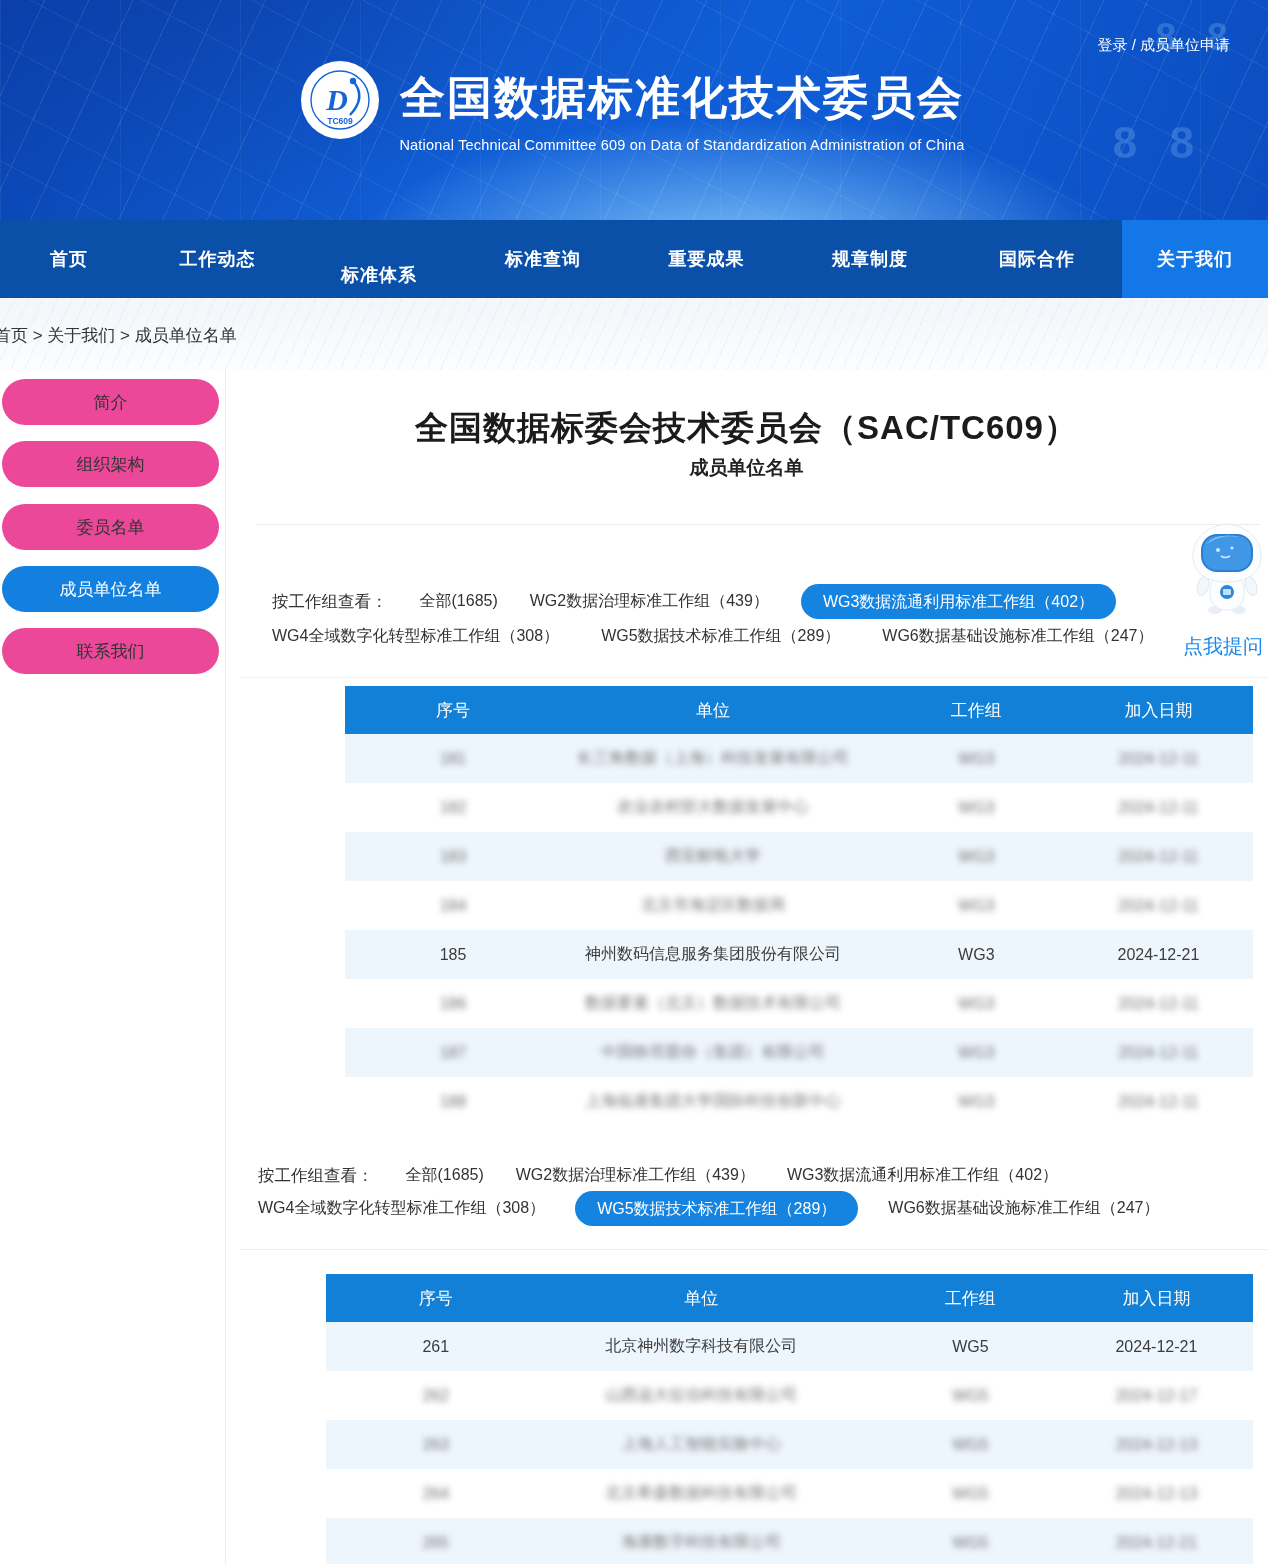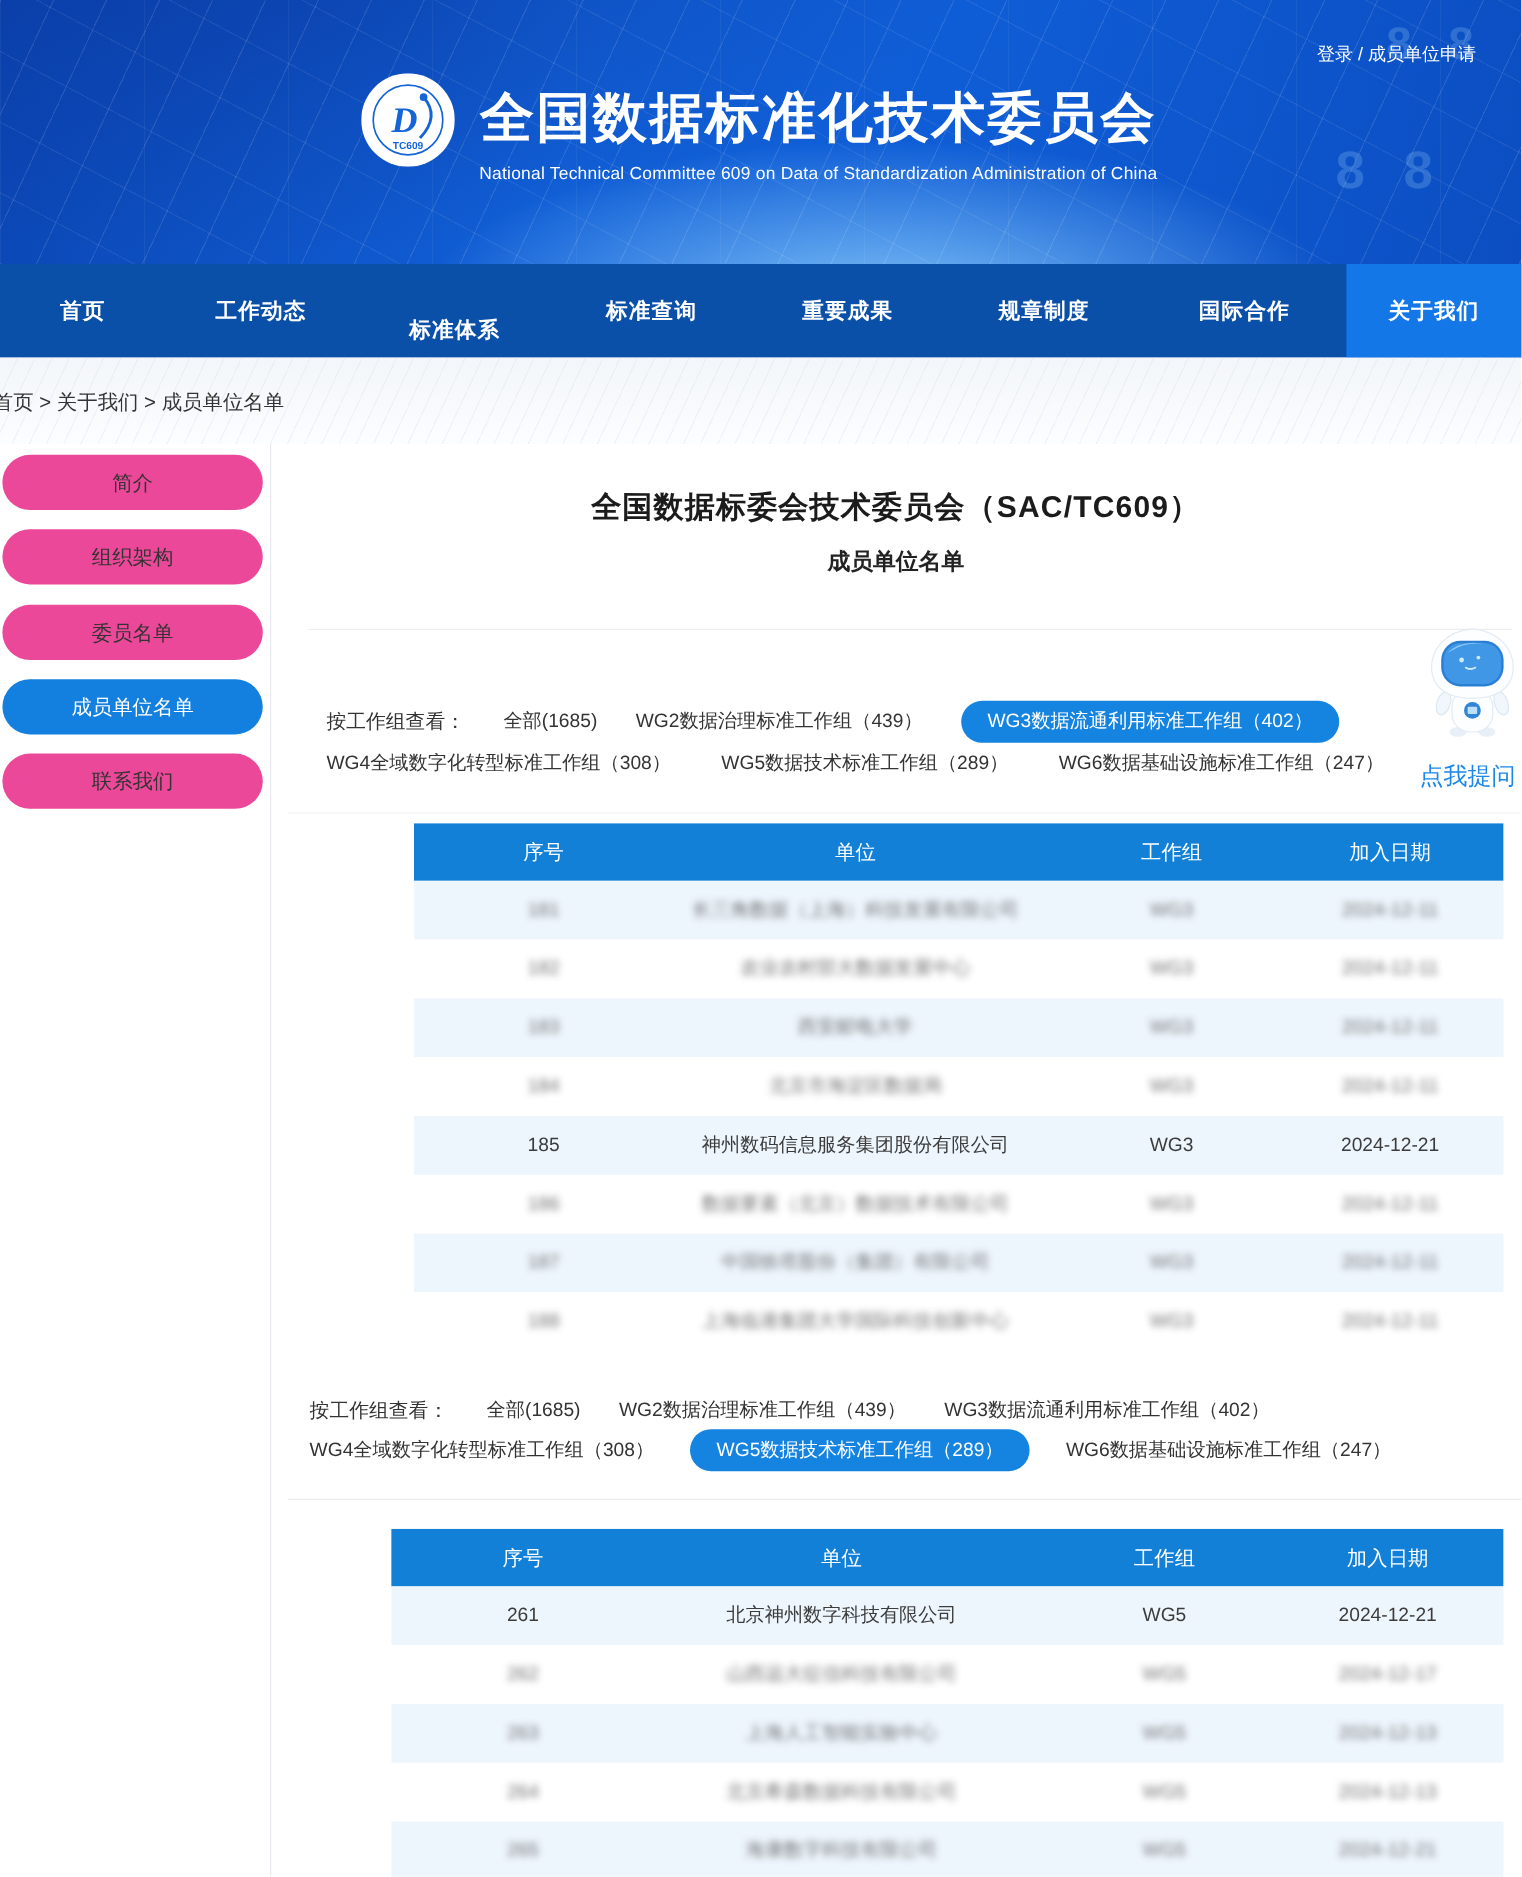--- a/index.html
+++ b/index.html
@@ -47,21 +47,21 @@
     background:repeating-linear-gradient(115deg, rgba(205,222,240,.30) 0 1px, transparent 1px 13px); }
   .breadcrumb { position:absolute; left:-6px; top:26px; font-size:17px; color:#333; cursor:pointer; white-space:nowrap; }
   
   .side-item { position:absolute; left:2px; width:217px; height:46px; border-radius:23px;
     background:#ec4899; color:#333; font-size:17px; display:flex; align-items:center; justify-content:center;
     cursor:pointer; }
   .side-item.active { background:#1380e0; color:#fff; font-weight:500; }
   .vdiv { position:absolute; left:225px; top:370px; width:1px; height:1194px; background:#e9eaef; }
   
   .main-title { position:absolute; left:240px; top:406px; width:1013px; text-align:center;
-    font-size:25px; font-weight:600; color:#1b1b1b; letter-spacing:1px; }
+    font-size:33px; font-weight:600; color:#1b1b1b; letter-spacing:1px; }
   .main-subtitle { position:absolute; left:240px; top:455px; width:1013px; text-align:center;
     font-size:19px; font-weight:600; color:#222; }
   .hr { position:absolute; height:1px; background:#ececec; }
   .hr1 { left:257px; top:524px; width:1003px; }
   .hr2 { left:240px; top:677px; width:1028px; background:#f2f2f2; }
   .hr3 { left:240px; top:1249px; width:1028px; }
   
   .filter-line { position:absolute; height:35px; display:flex; align-items:center; white-space:nowrap; }
   .fl-s0l0 { left:272px; top:584px; gap:32px; }
   .fl-s0l1 { left:272px; top:619px; gap:42px; }

